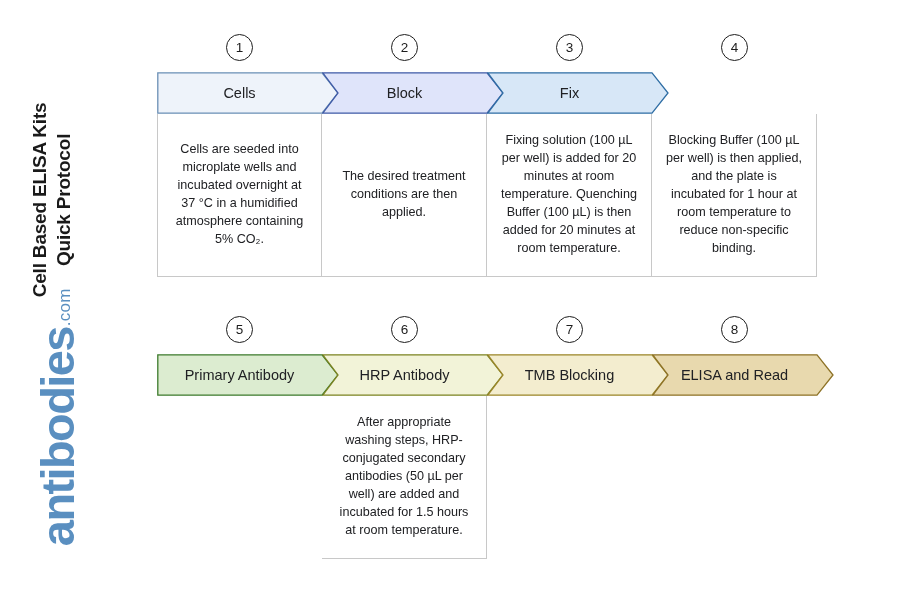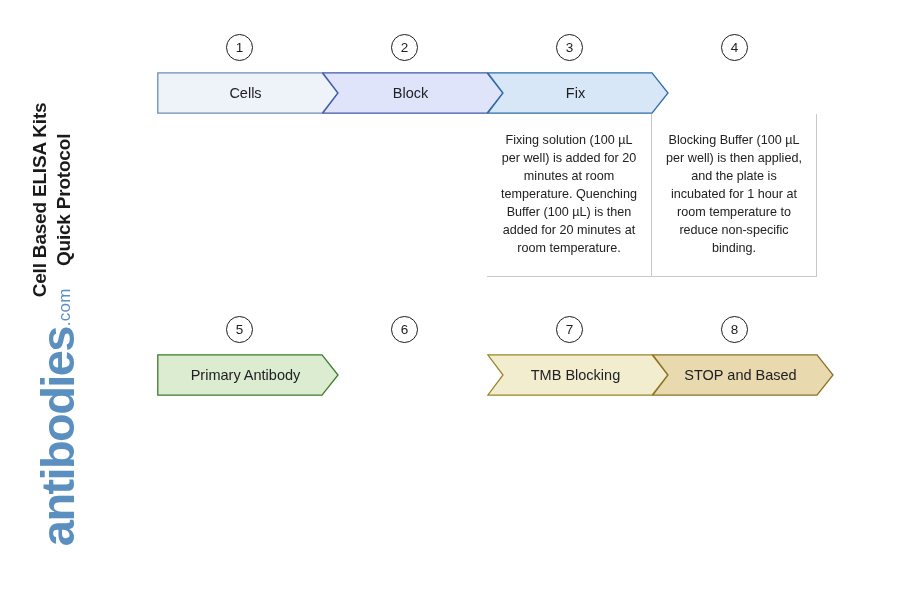--- a/index.html
+++ b/index.html
@@ -125,21 +125,20 @@
     top: 0;
     left: 0;
     width: 165px;
     height: 42px;
     display: flex;
     align-items: center;
     justify-content: center;
     font-size: 14.5px;
     color: #202124;
     pointer-events: none;
-    margin-left: 6px;
   }
 
   
   .step-body {
     position: absolute;
     top: 80px;
     left: 0;
     width: 165px;
     height: 163px;
     box-sizing: border-box;
@@ -178,30 +177,36 @@
       <div class="step-col">
         <div class="step-number">
          <span>1</span>
        </div>
        <div class="chev-wrap">
          <svg width="182" height="42" viewBox="0 0 182 42">
             <path d="M 0.8,0.8 L 165,0.8 L 181,21 L 165,41.2 L 0.8,41.2 Z" fill="#eef3fa" stroke="#6a8fb5" stroke-width="1.3" stroke-linejoin="miter"></path>
           </svg>
          <div class="chev-label">Cells</div>
        </div>
+       <div class="step-body">
+         <p>Cells are seeded into microplate wells and incubated overnight at 37 °C in a humidified atmosphere containing 5% CO₂.</p>
+       </div>
       </div>
       <div class="step-col">
         <div class="step-number">
          <span>2</span>
        </div>
        <div class="chev-wrap">
          <svg width="182" height="42" viewBox="0 0 182 42">
             <path d="M 0.8,0.8 L 165,0.8 L 181,21 L 165,41.2 L 0.8,41.2 L 16,21 Z" fill="#dfe4fa" stroke="#3f5aa6" stroke-width="1.3" stroke-linejoin="miter"></path>
           </svg>
          <div class="chev-label">Block</div>
+       </div>
+       <div class="step-body">
+         <p>The desired treatment conditions are then applied.</p>
        </div>
       </div>
       <div class="step-col">
         <div class="step-number">
          <span>3</span>
        </div>
        <div class="chev-wrap">
          <svg width="182" height="42" viewBox="0 0 182 42">
             <path d="M 0.8,0.8 L 165,0.8 L 181,21 L 165,41.2 L 0.8,41.2 L 16,21 Z" fill="#d7e7f7" stroke="#2e6da4" stroke-width="1.3" stroke-linejoin="miter"></path>
           </svg>
@@ -232,37 +237,46 @@
          <svg width="182" height="42" viewBox="0 0 182 42">
             <path d="M 0.8,0.8 L 165,0.8 L 181,21 L 165,41.2 L 0.8,41.2 Z" fill="#dcecd0" stroke="#3c7a2c" stroke-width="1.3" stroke-linejoin="miter"></path>
           </svg>
          <div class="chev-label">Primary Antibody</div>
        </div>
       </div>
       <div class="step-col">
         <div class="step-number">
          <span>6</span>
        </div>
+       <div class="chev-wrap">
+         <svg width="182" height="42" viewBox="0 0 182 42">
+            <path d="M 0.8,0.8 L 165,0.8 L 181,21 L 165,41.2 L 0.8,41.2 L 16,21 Z" fill="#f2f3d8" stroke="#7b8220" stroke-width="1.3" stroke-linejoin="miter"></path>
+          </svg>
+         <div class="chev-label">HRP Antibody</div>
+       </div>
+       <div class="step-body">
+         <p>After appropriate washing steps, HRP-conjugated secondary antibodies (50 µL per well) are added and incubated for 1.5 hours at room temperature.</p>
+       </div>
       </div>
       <div class="step-col">
         <div class="step-number">
          <span>7</span>
        </div>
        <div class="chev-wrap">
          <svg width="182" height="42" viewBox="0 0 182 42">
             <path d="M 0.8,0.8 L 165,0.8 L 181,21 L 165,41.2 L 0.8,41.2 L 16,21 Z" fill="#f3edcf" stroke="#9a8529" stroke-width="1.3" stroke-linejoin="miter"></path>
           </svg>
          <div class="chev-label">TMB Blocking</div>
        </div>
       </div>
       <div class="step-col">
         <div class="step-number">
          <span>8</span>
        </div>
        <div class="chev-wrap">
          <svg width="182" height="42" viewBox="0 0 182 42">
             <path d="M 0.8,0.8 L 165,0.8 L 181,21 L 165,41.2 L 0.8,41.2 L 16,21 Z" fill="#e8d9ae" stroke="#8d7226" stroke-width="1.3" stroke-linejoin="miter"></path>
           </svg>
-         <div class="chev-label">STOP and Based</div>
+         <div class="chev-label">ELISA and Read</div>
        </div>
       </div>
     </div>
 </div>
 
 </body></html>

